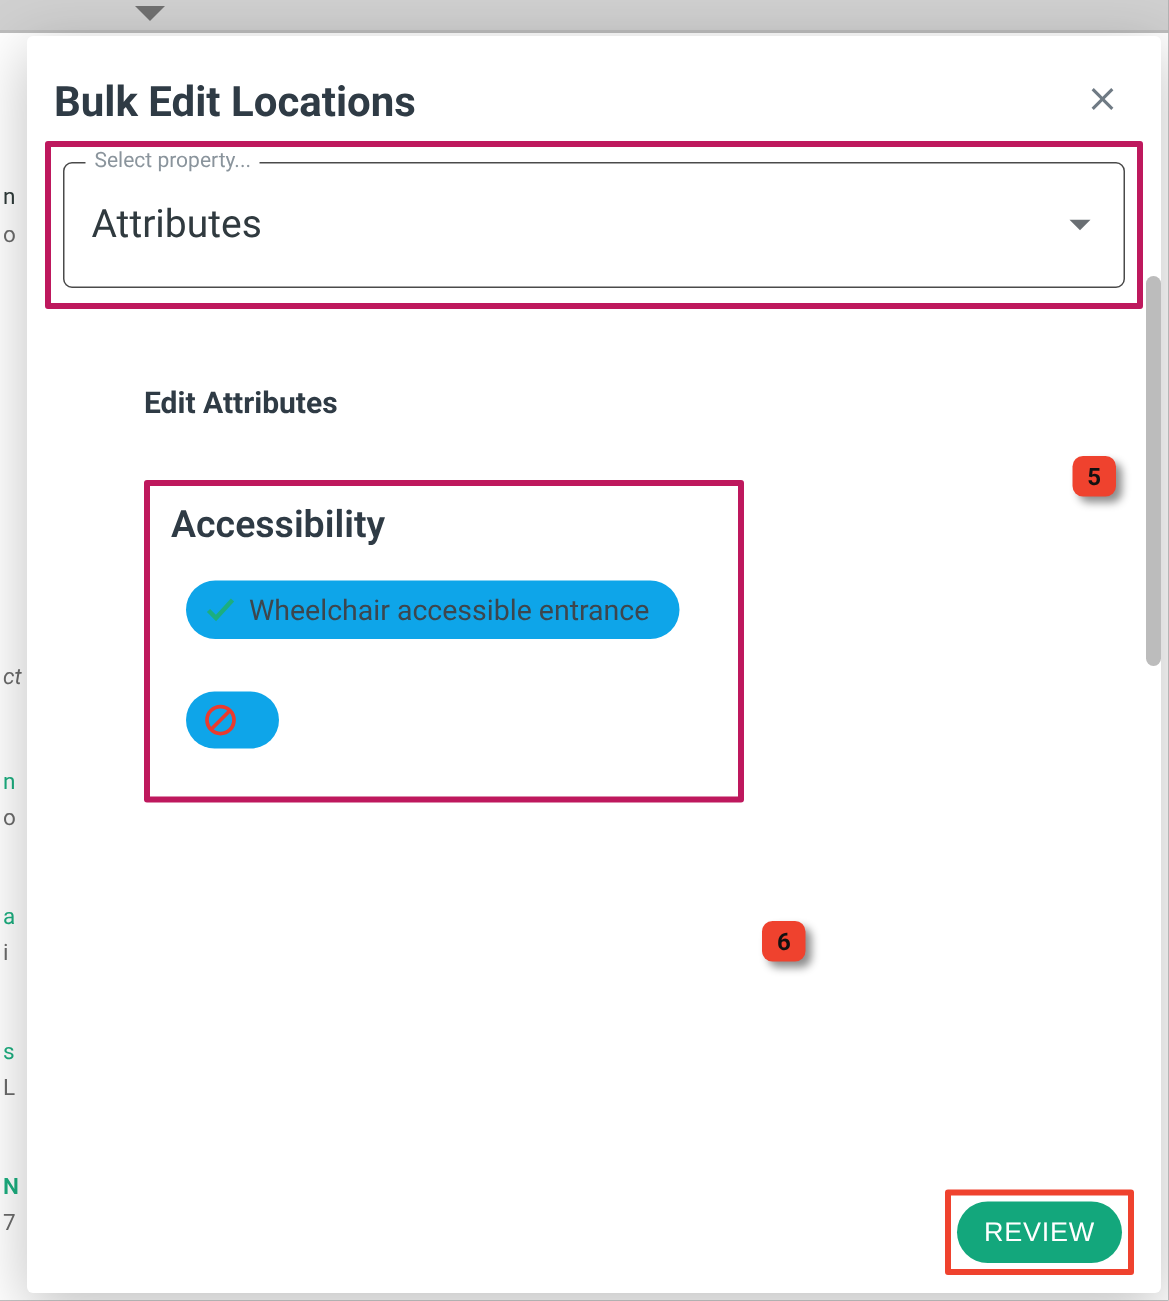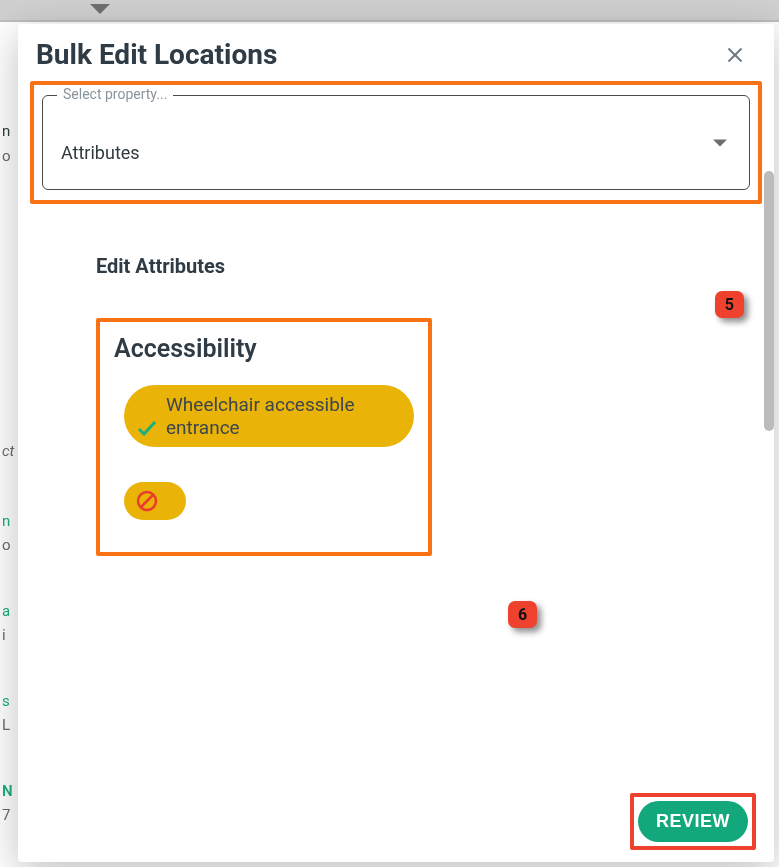--- a/index.html
+++ b/index.html
@@ -35,58 +35,58 @@
   .modal {
     position: absolute;
     left: 18px; top: 24px;
     width: 756px; height: 838px;
     background: #fff;
     border-radius: 4px;
     box-shadow: 0 10px 40px rgba(0,0,0,0.25);
     display: flex; flex-direction: column;
   }
   .modal-header {
-    display: flex; align-items: center; justify-content: space-between;
-    padding: 14px 24px 10px 18px;
+    display: flex; align-items: flex-start; justify-content: space-between;
+    padding: 27px 24px 10px 18px;
   }
   .modal-title {
     font-size: 28px; font-weight: 700; color: #2f3b45;
   }
   .close-btn {
     width: 30px; height: 30px; display: flex; align-items: center; justify-content: center;
     cursor: pointer; border: none; background: transparent;
   }
   .close-btn svg { stroke: #6f7a84; stroke-width: 2.5; }
   .modal-body {
     flex: 1; position: relative;
     padding: 0 12px 0 12px;
   }
   .hl-box {
-    border: 4px solid #f97316;
+    border: 4px solid #be185d;
     border-radius: 2px;
     position: relative;
   }
   .hl-dropdown {
     margin: 0 0 0 0;
     padding: 4px;
   }
   .fieldset-like {
     position: relative;
     border: 1px solid #4a4a4a;
     border-radius: 6px;
     padding: 26px 18px 26px 18px;
     margin: 6px 4px 6px 4px;
   }
   .fieldset-label {
     position: absolute; top: -10px; left: 14px;
     background: #fff; padding: 0 6px;
     font-size: 14px; color: #8a949c;
   }
   .dd-value {
-    font-size: 18px; color: #303a3f; margin-top: 20px;
+    font-size: 26px; color: #303a3f;
   }
   .dd-caret {
     position: absolute; right: 22px; top: 50%; transform: translateY(-50%);
     width: 0; height: 0;
     border-left: 7px solid transparent;
     border-right: 7px solid transparent;
     border-top: 7px solid #6a6f73;
   }
   .step-badge {
     position: absolute;
@@ -118,29 +118,29 @@
   .search-input {
     flex: 1; border: none; outline: none;
     font-size: 22px; color: #888; background: transparent;
   }
   .search-icon svg { stroke: #3a3a3a; stroke-width: 2; fill: none; }
   .attr-block {
     margin-top: 30px;
   }
   .hl-attrs {
     padding: 12px 14px 16px 14px;
-    width: 336px;
+    width: 400px;
   }
   .group-title {
     font-size: 25px; font-weight: 600; color: #2f3b45;
     margin-bottom: 22px;
   }
   .chip {
-    display: inline-flex; align-items: flex-end;
-    background: #eab308; border-radius: 999px;
+    display: inline-flex; align-items: flex-start;
+    background: #0ea5e9; border-radius: 999px;
     padding: 8px 20px 8px 12px;
     margin: 0 0 16px 10px;
     cursor: pointer;
   }
   .chip-icon { width: 22px; height: 22px; margin-right: 8px; display:flex; align-items:center; justify-content:center;}
   .chip-label { font-size: 19px; color: #3d464d; }
   .ck { stroke: #1cae7f; stroke-width: 3; fill: none; }
   .no { stroke: #ea3b2e; stroke-width: 2.5; fill: none; }
   .modal-footer {
     position: absolute; right: 12px; bottom: 6px;
@@ -149,21 +149,21 @@
   .hl-review {
     border: 4px solid #ef422e;
     border-radius: 2px;
     padding: 4px;
     display: inline-block;
   }
   .review-btn {
     background: #13a77c; color: #fff;
     border: none; border-radius: 999px;
     padding: 10px 18px;
-    font-size: 18px; font-weight: 700; letter-spacing: 0.5px;
+    font-size: 18px; font-weight: 400; letter-spacing: 0.5px;
     cursor: pointer;
   }
   .right-scroll-hint {
     position: absolute; right: 0; top: 90px; width: 10px; height: 260px;
     background: #bcbcbc; border-radius: 5px;
   }
 </style>
 </head>
 <body>
 

